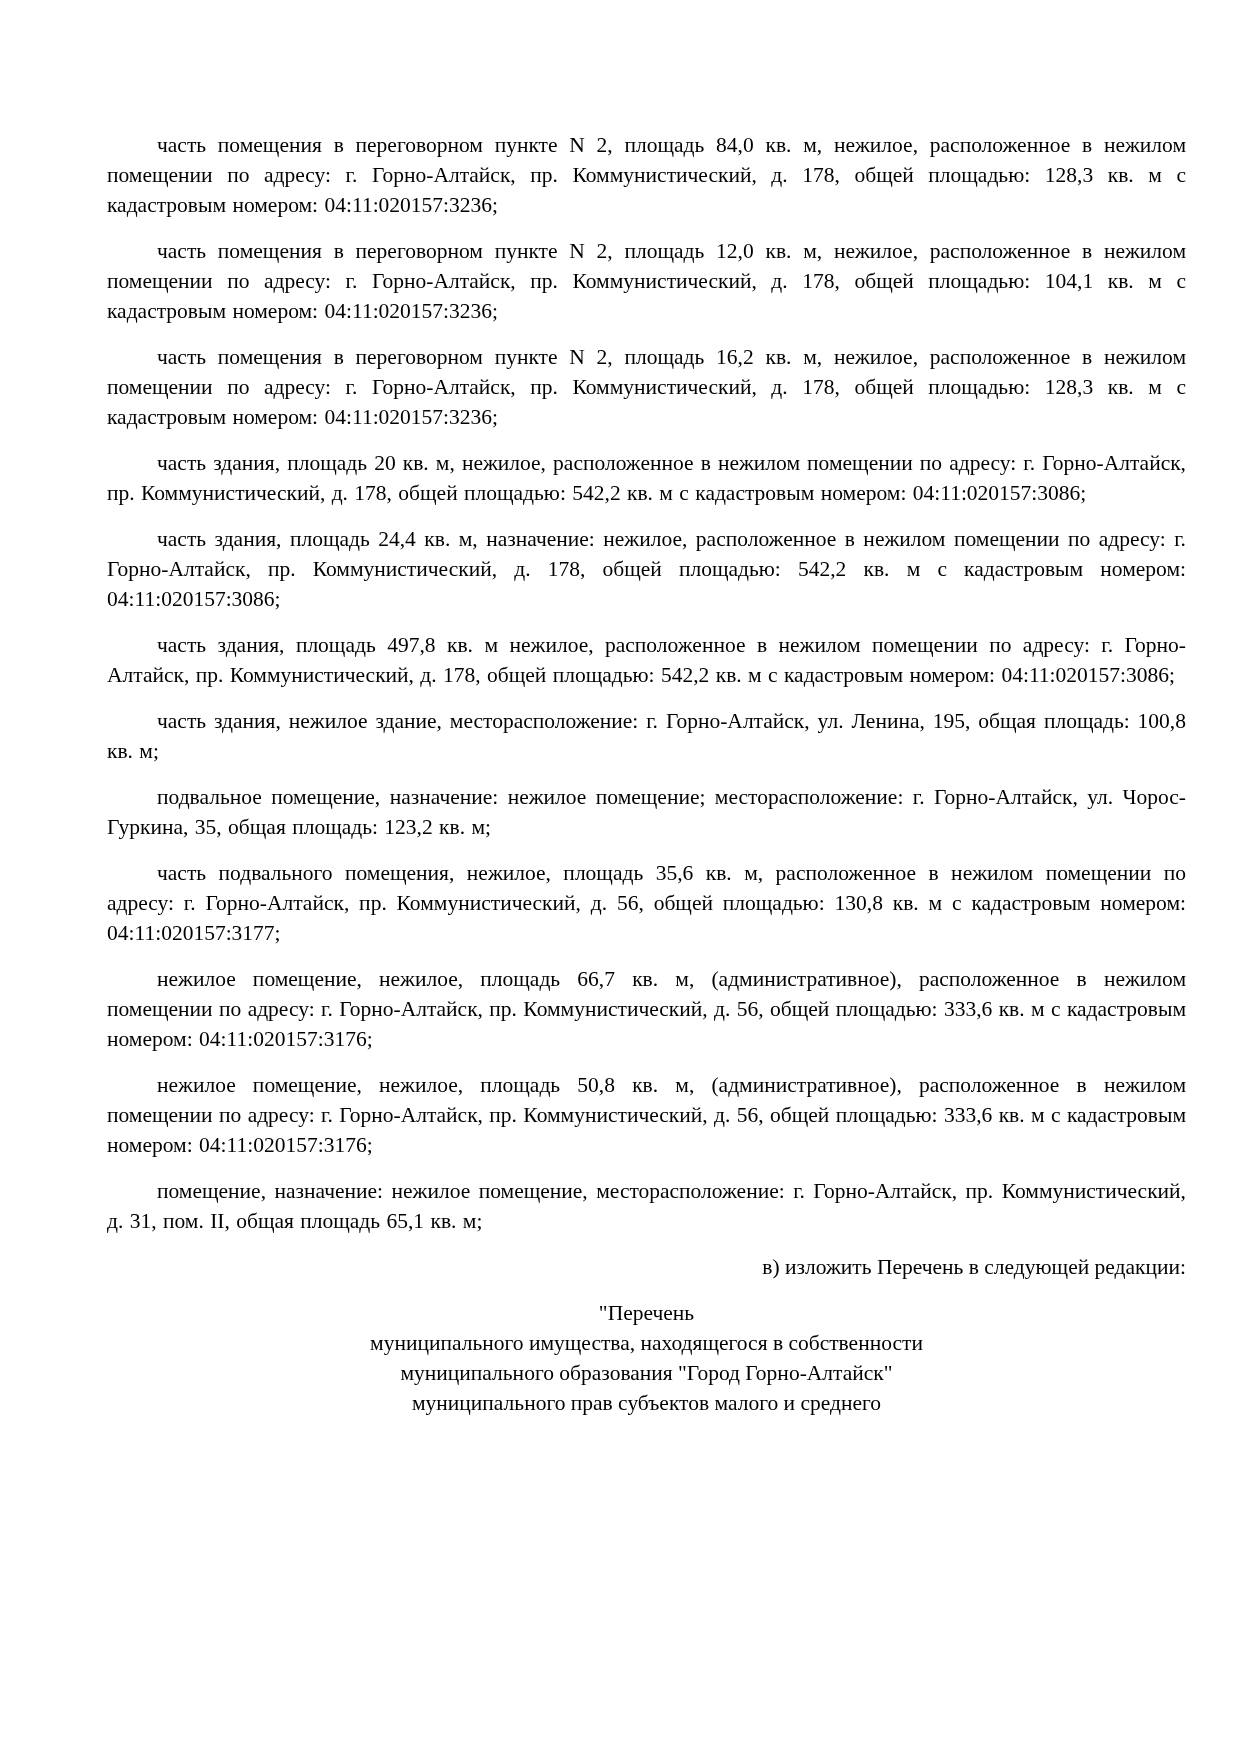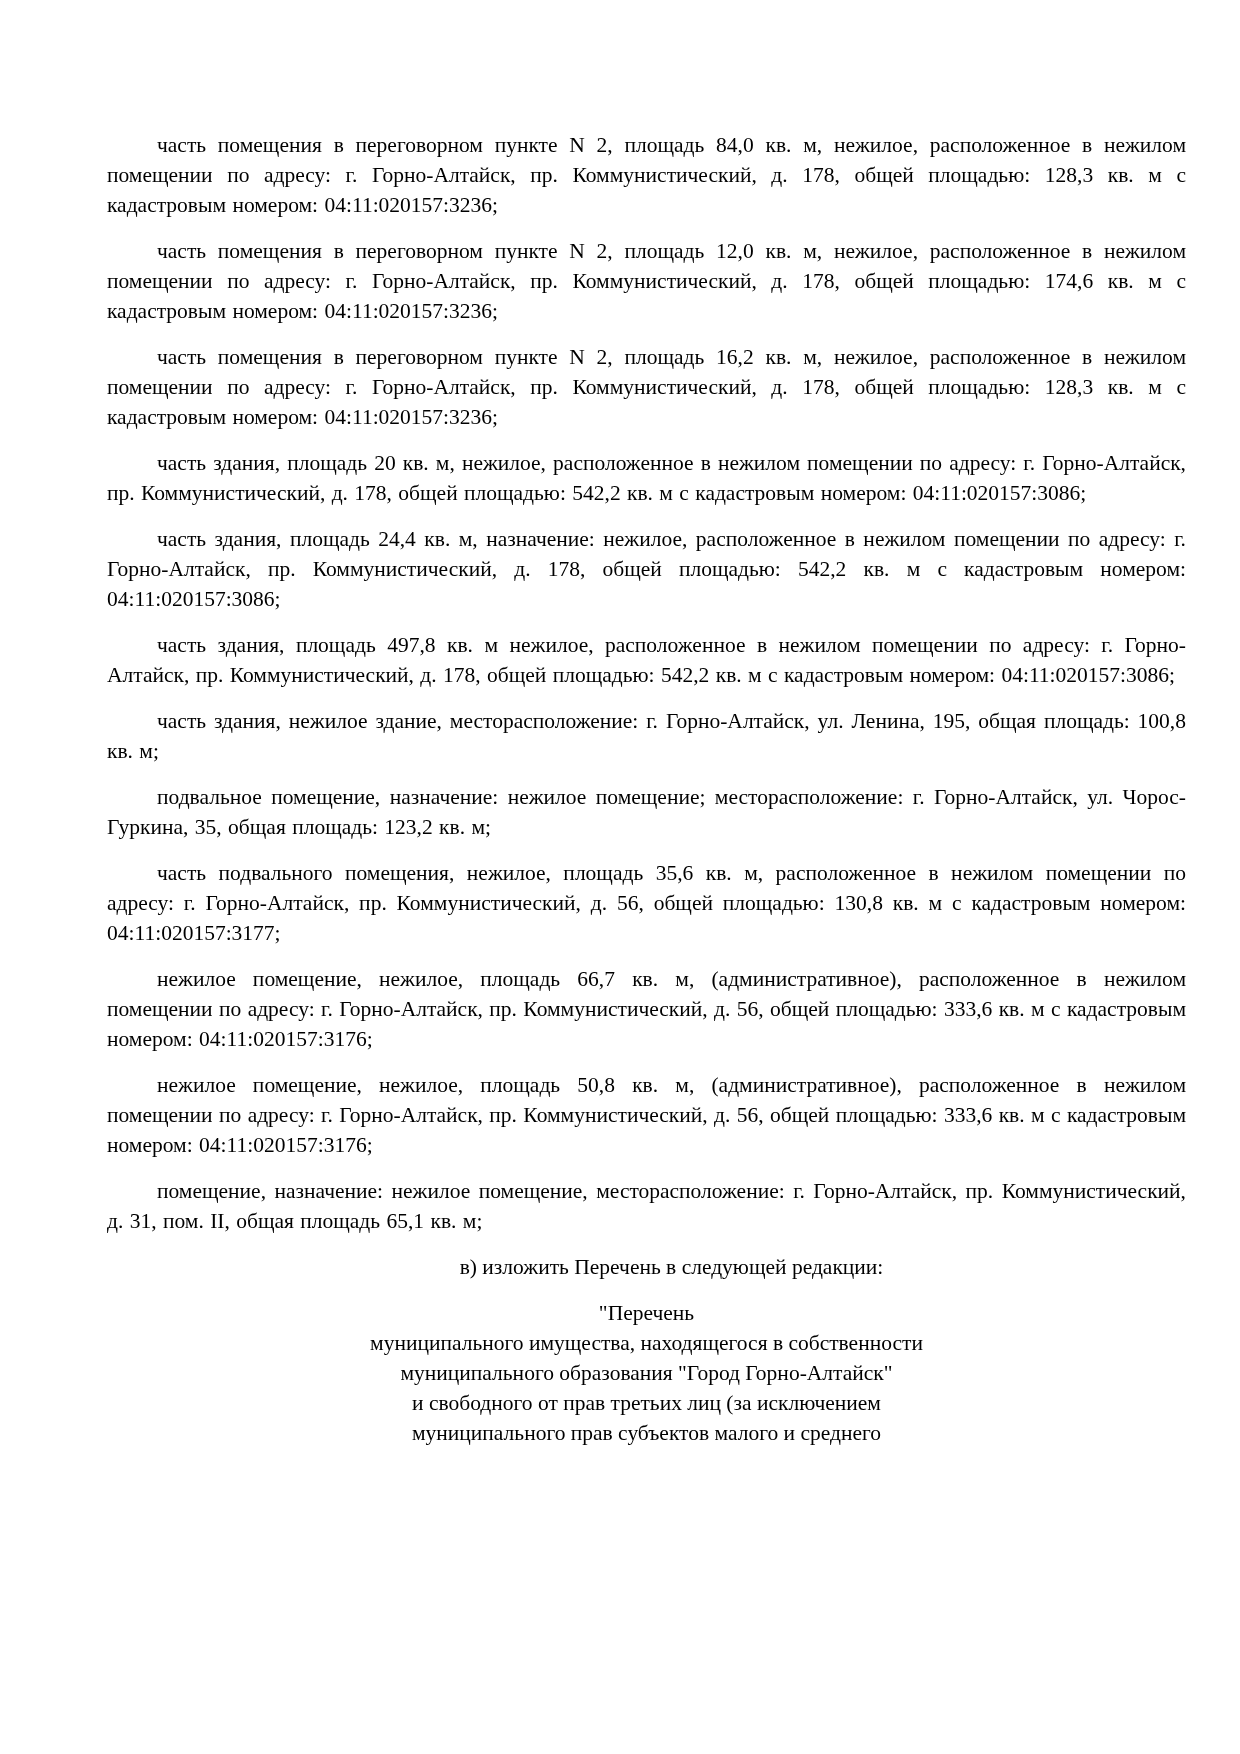--- a/index.html
+++ b/index.html
@@ -21,53 +21,52 @@
     overflow: hidden;
   }
   .para {
     margin: 0 0 16px 0;
     text-align: justify;
     text-indent: 50px;
     word-spacing: 1px;
   }
   .amendment {
     margin: 0 0 16px 0;
-    text-align: center;
+    text-align: right;
     text-indent: 50px;
   }
   .heading-block {
     margin-top: 14px;
     text-align: center;
   }
   .heading-line {
     text-align: center;
     line-height: 30px;
   }
 </style>
 </head>
 <body>
 
 <div class="page">
 
   <p class="para">часть помещения в переговорном пункте N 2, площадь 84,0 кв. м, нежилое, расположенное в нежилом помещении по адресу: г. Горно-Алтайск, пр. Коммунистический, д. 178, общей площадью: 128,3 кв. м с кадастровым номером: 04:11:020157:3236;</p>
-  <p class="para">часть помещения в переговорном пункте N 2, площадь 12,0 кв. м, нежилое, расположенное в нежилом помещении по адресу: г. Горно-Алтайск, пр. Коммунистический, д. 178, общей площадью: 174,6 кв. м с кадастровым номером: 04:11:020157:3236;</p>
+  <p class="para">часть помещения в переговорном пункте N 2, площадь 12,0 кв. м, нежилое, расположенное в нежилом помещении по адресу: г. Горно-Алтайск, пр. Коммунистический, д. 178, общей площадью: 104,1 кв. м с кадастровым номером: 04:11:020157:3236;</p>
   <p class="para">часть помещения в переговорном пункте N 2, площадь 16,2 кв. м, нежилое, расположенное в нежилом помещении по адресу: г. Горно-Алтайск, пр. Коммунистический, д. 178, общей площадью: 128,3 кв. м с кадастровым номером: 04:11:020157:3236;</p>
   <p class="para">часть здания, площадь 20 кв. м, нежилое, расположенное в нежилом помещении по адресу: г. Горно-Алтайск, пр. Коммунистический, д. 178, общей площадью: 542,2 кв. м с кадастровым номером: 04:11:020157:3086;</p>
   <p class="para">часть здания, площадь 24,4 кв. м, назначение: нежилое, расположенное в нежилом помещении по адресу: г. Горно-Алтайск, пр. Коммунистический, д. 178, общей площадью: 542,2 кв. м с кадастровым номером: 04:11:020157:3086;</p>
   <p class="para">часть здания, площадь 497,8 кв. м нежилое, расположенное в нежилом помещении по адресу: г. Горно-Алтайск, пр. Коммунистический, д. 178, общей площадью: 542,2 кв. м с кадастровым номером: 04:11:020157:3086;</p>
   <p class="para">часть здания, нежилое здание, месторасположение: г. Горно-Алтайск, ул. Ленина, 195, общая площадь: 100,8 кв. м;</p>
   <p class="para">подвальное помещение, назначение: нежилое помещение; месторасположение: г. Горно-Алтайск, ул. Чорос-Гуркина, 35, общая площадь: 123,2 кв. м;</p>
   <p class="para">часть подвального помещения, нежилое, площадь 35,6 кв. м, расположенное в нежилом помещении по адресу: г. Горно-Алтайск, пр. Коммунистический, д. 56, общей площадью: 130,8 кв. м с кадастровым номером: 04:11:020157:3177;</p>
   <p class="para">нежилое помещение, нежилое, площадь 66,7 кв. м, (административное), расположенное в нежилом помещении по адресу: г. Горно-Алтайск, пр. Коммунистический, д. 56, общей площадью: 333,6 кв. м с кадастровым номером: 04:11:020157:3176;</p>
   <p class="para">нежилое помещение, нежилое, площадь 50,8 кв. м, (административное), расположенное в нежилом помещении по адресу: г. Горно-Алтайск, пр. Коммунистический, д. 56, общей площадью: 333,6 кв. м с кадастровым номером: 04:11:020157:3176;</p>
   <p class="para">помещение, назначение: нежилое помещение, месторасположение: г. Горно-Алтайск, пр. Коммунистический, д. 31, пом. II, общая площадь 65,1 кв. м;</p>
 
   <p class="amendment">в) изложить Перечень в следующей редакции:</p>
 
   <div class="heading-block">
     <div class="heading-line">"Перечень</div>
     <div class="heading-line">муниципального имущества, находящегося в собственности</div>
     <div class="heading-line">муниципального образования "Город Горно-Алтайск"</div>
-    <div class="heading-line">и свободного от прав третьих лиц (за исключением</div>
     <div class="heading-line">муниципального прав субъектов малого и среднего</div>
   </div>
 
 </div>
 
 </body></html>

